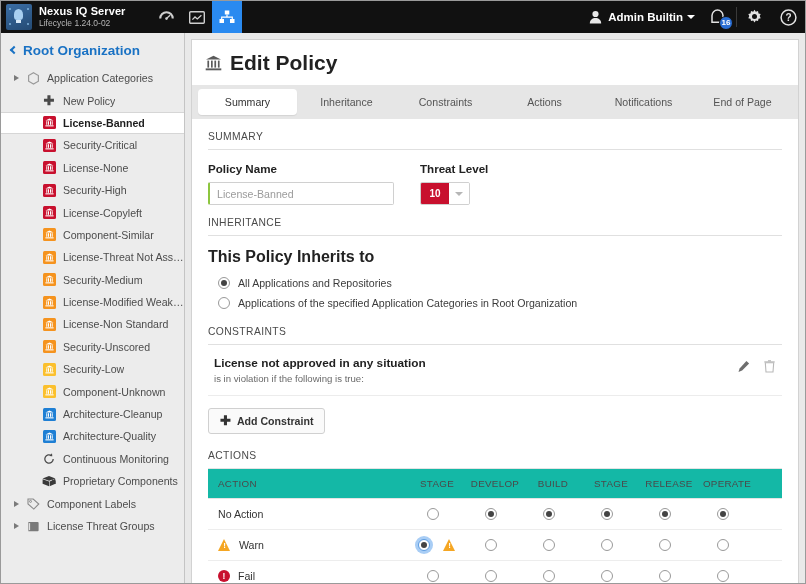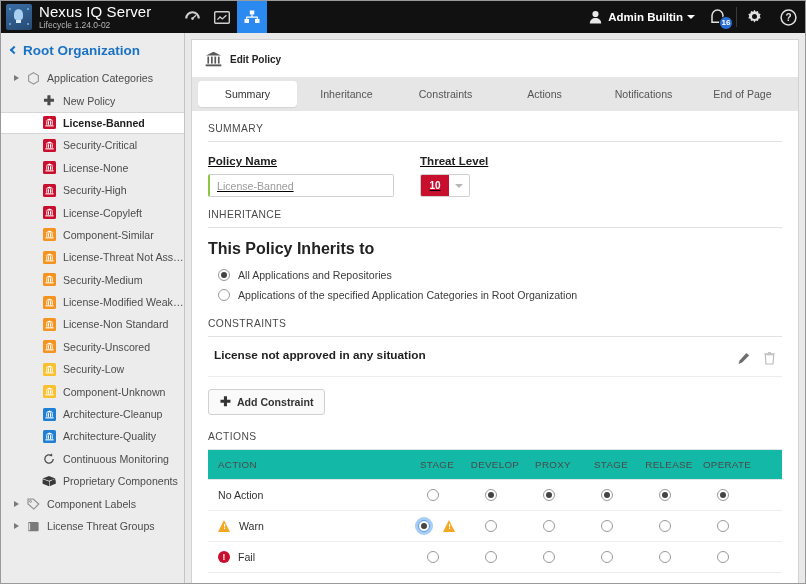--- a/index.html
+++ b/index.html
@@ -34,21 +34,21 @@
     width: 9px; height: 11px;
     background: #a8cff0; border-radius: 50% 50% 35% 35%;
   }
   .logo-bulb:after {
     content:""; position:absolute; left:2px; bottom:-3px;
     width:5px; height:3px; background:#d8e9f8;
   }
   .logo-dot { position:absolute; width:2px; height:2px; background:#7fb3dd; border-radius:50%; }
   .brand { margin-left: 7px; line-height: 1; }
   .brand-name {
-    color: #ffffff; font-size: 15px; font-weight: normal;
+    color: #ffffff; font-size: 11px; font-weight: bold;
     letter-spacing: .1px; display:block;
   }
   .brand-sub {
     color: #b6b6b6; font-size: 8.5px; display:block; margin-top: 2px;
   }
   .nav-icons { display: flex; align-items: center; margin-left: 26px; height: 32px; }
   .nav-ico {
     width: 30px; height: 32px; display: flex;
     align-items: center; justify-content: center;
     color: #cfcfcf;
@@ -125,35 +125,35 @@
   .main {
     flex: 1; background: #e9e9e9; padding: 6px 6px 0 6px; height: 552px; overflow: hidden;
   }
   .panel {
     background: #ffffff; border: 1px solid #d2d2d2;
     height: 100%; overflow: hidden;
   }
   .panel-head {
     display: flex; align-items: center; padding: 11px 0 10px 13px;
   }
-  .panel-title { font-size: 10px; font-weight: bold; color: #222; margin-left: 8px; }
+  .panel-title { font-size: 21px; font-weight: bold; color: #222; margin-left: 8px; }
   .tabs { display: flex; background: #e6e6e6; padding: 4px 6px; }
   .tab {
     font-size: 10.6px; color: #555; padding: 7px 0;
     text-align: center; width: 100px; border-radius: 4px;
   }
   .tab.active { background: #ffffff; color: #333; box-shadow: 0 1px 1px rgba(0,0,0,.08); }
   .content { padding: 0 16px; background: #fff; }
   .sec-label {
     font-size: 10.3px; color: #4a4a4a; letter-spacing: .4px;
     padding: 12px 0 7px 0;
   }
   .hr { height: 1px; background: #e0e0e0; }
   .field-row { display: flex; padding: 12px 0 0 0; }
-  .field { margin-right: 26px; text-decoration: underline; }
+  .field { margin-right: 26px; }
   .field-label { font-size: 11.6px; font-weight: bold; color: #222; margin-bottom: 7px; }
   .text-input {
     width: 186px; height: 23px; border: 1px solid #d0d0d0;
     border-left: 2px solid #8dc63f; border-radius: 2px;
     font-size: 10.6px; color: #9b9b9b; padding: 0 7px;
     display: flex; align-items: center; background: #fff;
   }
   .threat-wrap { display: flex; border: 1px solid #d0d0d0; border-radius: 2px; width: 50px; height: 23px; overflow:hidden; }
   .threat-val {
     background: #c8102e; color: #fff; font-size: 10px; font-weight: bold;
@@ -653,20 +653,21 @@
               </div>
             </div>
 
           
           <div class="sec-label">CONSTRAINTS</div>
           <div class="hr"></div>
           <div id="constraints">
               <div class="constraint">
                 <div>
                   <div class="cons-title">License not approved in any situation</div>
+                  <div class="cons-sub">is in violation if the following is true:</div>
                 </div>
                 <div class="cons-actions">
                   <span class="cons-ico">
                     <svg width="13" height="13" viewBox="0 0 13 13">
                       <path d="M9.4 0.9l2.7 2.7-7 7L1.5 12l1.1-3.6z" fill="#6e6e6e"></path>
                     </svg>
                   </span>
                   <span class="cons-ico">
                     <svg width="11" height="13" viewBox="0 0 11 13">
                       <path d="M1.3 2.8h8.4l-.7 9.2H2z" fill="none" stroke="#b9b9b9" stroke-width="1.1"></path>
@@ -683,21 +684,21 @@
           </div>
 
           
           <div class="sec-label">ACTIONS</div>
           <table class="act-table">
             <thead>
                 <tr id="act-head">
                   <th class="c-action">ACTION</th>
                   <th class="c-stage">STAGE</th>
                   <th class="c-stage">DEVELOP</th>
-                  <th class="c-stage">PROXY</th>
+                  <th class="c-stage">BUILD</th>
                   <th class="c-stage">STAGE</th>
                   <th class="c-stage">RELEASE</th>
                   <th class="c-stage">OPERATE</th>
                   <th class=""></th>
                 </tr>
               </thead>
             <tbody id="act-body">
                 <tr>
                   <td class="c-action">
                     <span class="row-label">

